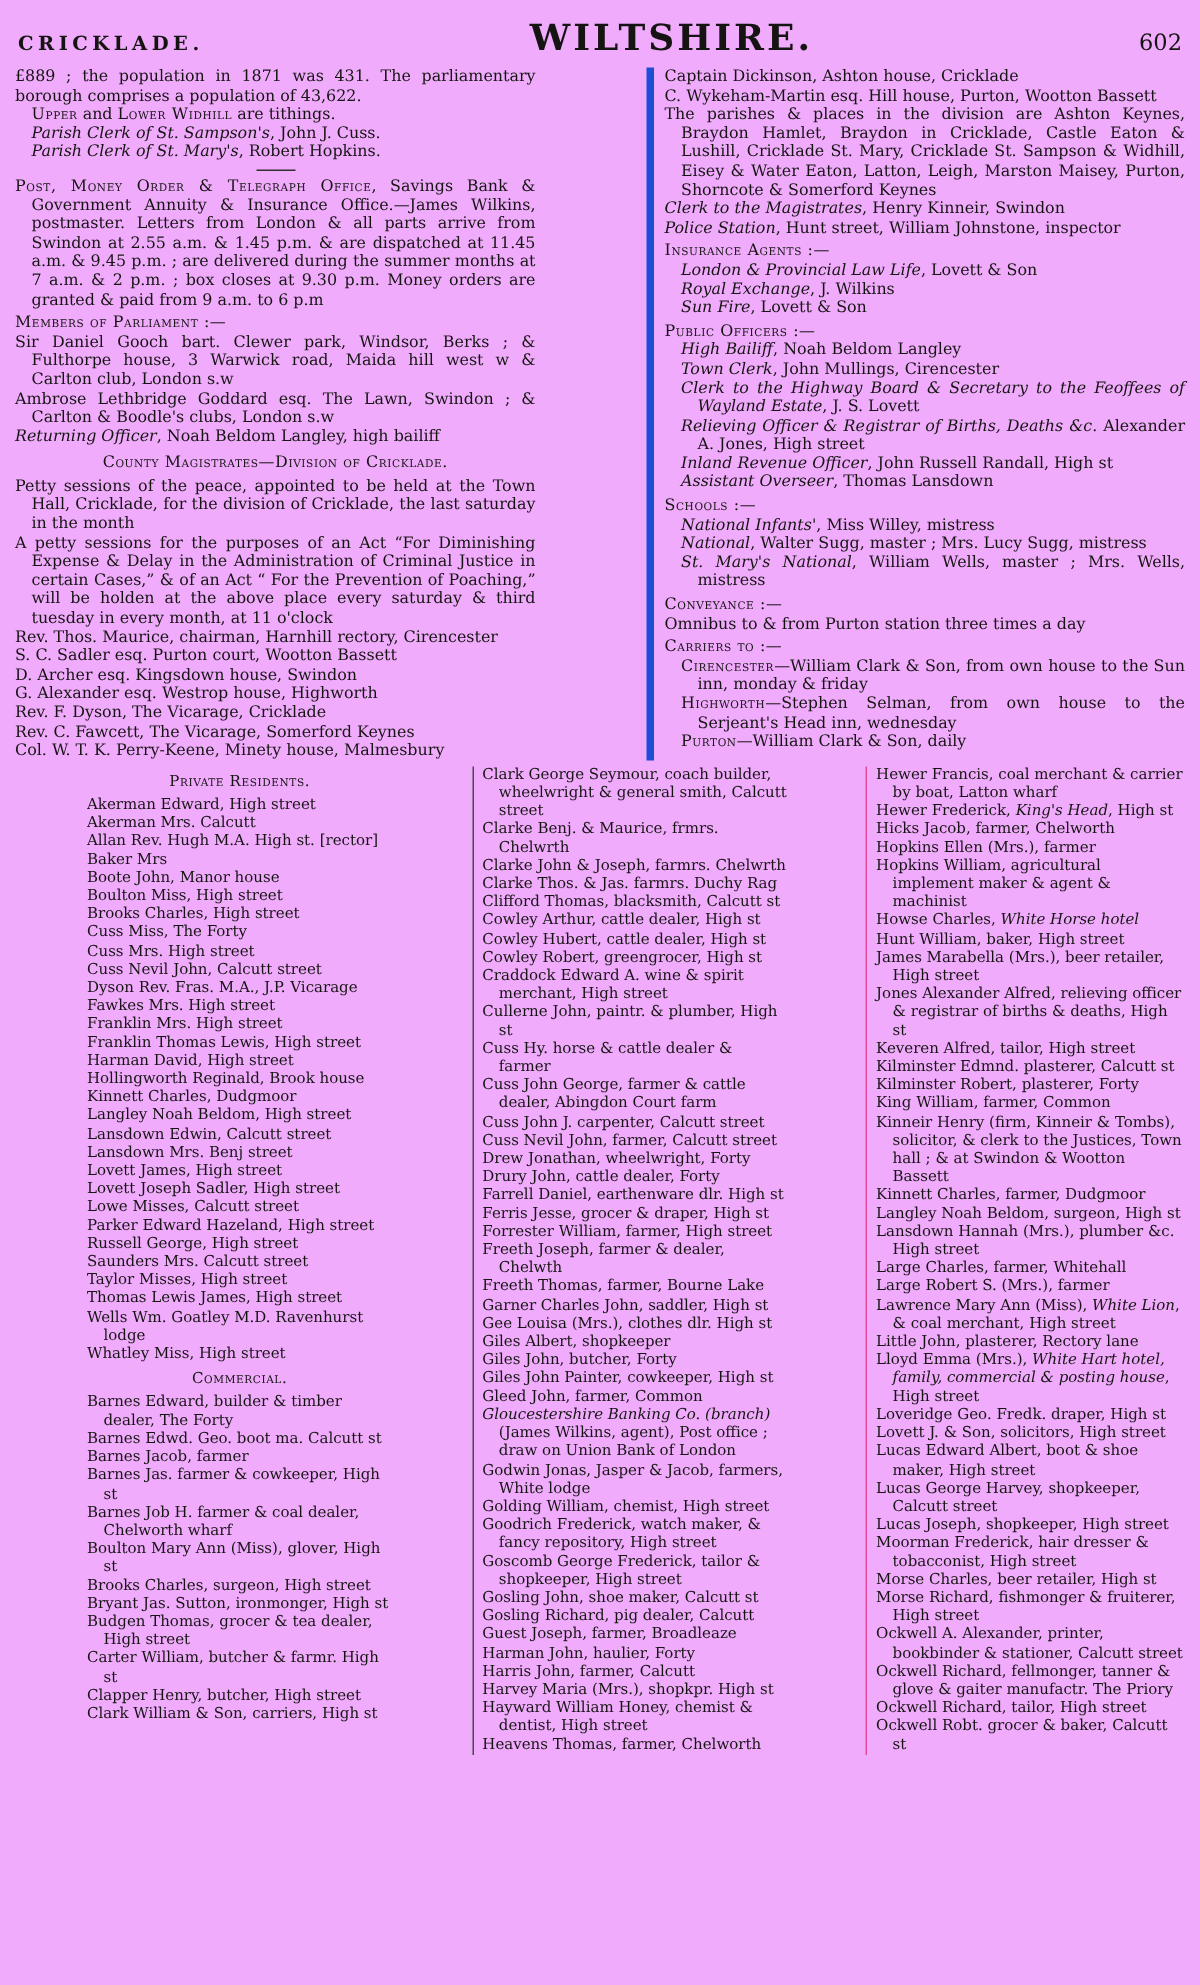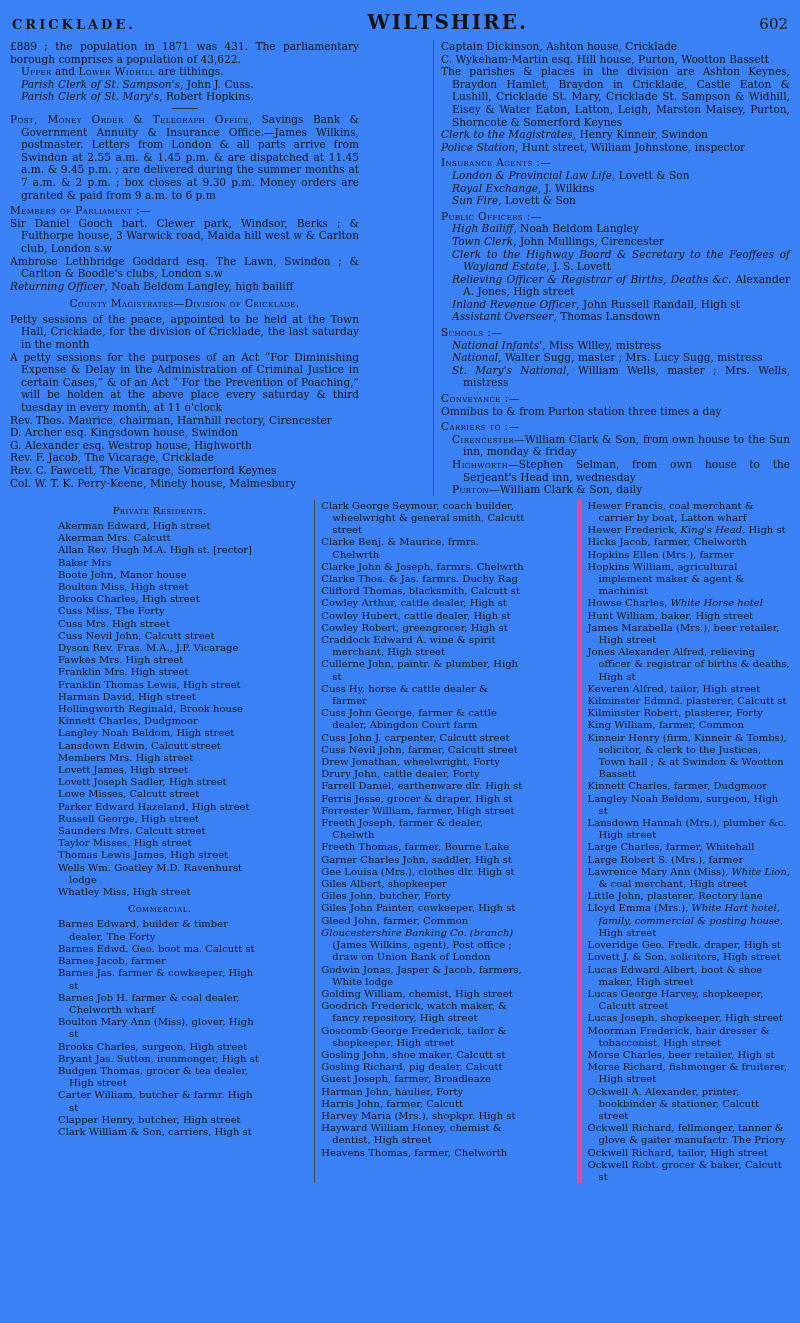--- a/index.html
+++ b/index.html
@@ -1,34 +1,34 @@
 <!DOCTYPE html>
 <html><head>
 <meta charset="utf-8">
 <style>
   html,body{margin:0;padding:0;background:#e8e8e4;}
   .page{
     width:800px;height:1323px;margin:0 auto;box-sizing:border-box;
-    background:#3b82f6;color:#161412;
+    background:#f0abfc;color:#161412;
     font-family:"DejaVu Serif","Liberation Serif",serif;
     padding:8px 10px 2px 10px;overflow:hidden;position:relative;
   }
   .header{display:flex;align-items:baseline;justify-content:space-between;padding:2px 2px 6px 2px;}
   .run-left{font-size:13px;font-weight:bold;letter-spacing:3px;}
-  .run-center{font-size:20px;font-weight:bold;letter-spacing:2px;}
+  .run-center{font-size:24px;font-weight:bold;letter-spacing:2px;}
   .run-right{font-size:15px;font-weight:normal;}
   .top-cols{display:flex;align-items:stretch;gap:44px;}
   .tcol{width:383px;font-size:10.6px;line-height:12.6px;text-align:justify;}
   .tcol-left{padding-right:6px;}
-  .tcol-right{border-left:1px solid #1d4ed8;padding-left:7px;margin-left:24px;}
+  .tcol-right{border-left:5px solid #1d4ed8;padding-left:7px;margin-left:24px;}
   .bot-cols{display:flex;align-items:stretch;margin-top:4px;}
   .bcol{font-size:10px;line-height:12.2px;margin-left:48px;}
   .bcol1{width:253px;padding-right:5px;}
   .bcol2{width:264px;border-left:1px solid #4a4a46;padding-left:6px;padding-right:4px;box-sizing:border-box;}
-  .bcol3{width:263px;border-left:5px solid #ec4899;padding-left:6px;box-sizing:border-box;}
+  .bcol3{width:263px;border-left:1px solid #ec4899;padding-left:6px;box-sizing:border-box;}
   
   .e{padding-left:11px;text-indent:-11px;}
   .ei{padding-left:22px;text-indent:-11px;}
   .pa{padding-left:0;text-indent:0;}
   .hc{text-align:center;margin:5px 0 3px 0;padding:0;text-indent:0;}
   .he{margin-top:3px;padding-left:11px;text-indent:-11px;}
   .rule{border-bottom:1.5px solid #33312e;width:26px;margin:4px auto 4px auto;height:1px;}
   
   .s-p{}
   .s-i{font-style:italic;}
@@ -53,23 +53,24 @@
         <div class="rule"></div>
         <div class="e"><span class="s-sc">Post, Money Order &amp; Telegraph Office</span><span class="s-p">, Savings Bank &amp; Government Annuity &amp; Insurance Office.—James Wilkins, postmaster.  Letters from London &amp; all parts arrive from Swindon at 2.55 a.m. &amp; 1.45 p.m. &amp; are dispatched at 11.45 a.m. &amp; 9.45 p.m. ; are delivered during the summer months at 7 a.m. &amp; 2 p.m. ; box closes at 9.30 p.m.  Money orders are granted &amp; paid from 9 a.m. to 6 p.m</span></div>
         <div class="he"><span class="s-sc">Members of Parliament :—</span></div>
         <div class="e"><span class="s-p">Sir Daniel Gooch bart. Clewer park, Windsor, Berks ; &amp; Fulthorpe house, 3 Warwick road, Maida hill west w &amp; Carlton club, London s.w</span></div>
         <div class="e"><span class="s-p">Ambrose Lethbridge Goddard esq. The Lawn, Swindon ; &amp; Carlton &amp; Boodle's clubs, London s.w</span></div>
         <div class="e"><span class="s-i">Returning Officer</span><span class="s-p">, Noah Beldom Langley, high bailiff</span></div>
         <div class="hc"><span class="s-sc">County Magistrates—Division of Cricklade.</span></div>
         <div class="e"><span class="s-p">Petty sessions of the peace, appointed to be held at the Town Hall, Cricklade, for the division of Cricklade, the last saturday in the month</span></div>
         <div class="e"><span class="s-p">A petty sessions for the purposes of an Act “For Diminishing Expense &amp; Delay in the Administration of Criminal Justice in certain Cases,” &amp; of an Act “ For the Prevention of Poaching,” will be holden at the above place every saturday &amp; third tuesday in every month, at 11 o'clock</span></div>
         <div class="e"><span class="s-p">Rev. Thos. Maurice, chairman, Harnhill rectory, Cirencester</span></div>
+        <div class="e"><span class="s-p">S. C. Sadler esq. Purton court, Wootton Bassett</span></div>
         <div class="e"><span class="s-p">D. Archer esq. Kingsdown house, Swindon</span></div>
         <div class="e"><span class="s-p">G. Alexander esq. Westrop house, Highworth</span></div>
-        <div class="e"><span class="s-p">Rev. F. Jacob, The Vicarage, Cricklade</span></div>
+        <div class="e"><span class="s-p">Rev. F. Dyson, The Vicarage, Cricklade</span></div>
         <div class="e"><span class="s-p">Rev. C. Fawcett, The Vicarage, Somerford Keynes</span></div>
         <div class="e"><span class="s-p">Col. W. T. K. Perry-Keene, Minety house, Malmesbury</span></div>
       </div>
     <div class="tcol tcol-right">
         <div class="e"><span class="s-p">Captain Dickinson, Ashton house, Cricklade</span></div>
         <div class="e"><span class="s-p">C. Wykeham-Martin esq. Hill house, Purton, Wootton Bassett</span></div>
         <div class="e"><span class="s-p">The parishes &amp; places in the division are Ashton Keynes, Braydon Hamlet, Braydon in Cricklade, Castle Eaton &amp; Lushill, Cricklade St. Mary, Cricklade St. Sampson &amp; Widhill, Eisey &amp; Water Eaton, Latton, Leigh, Marston Maisey, Purton, Shorncote &amp; Somerford Keynes</span></div>
         <div class="e"><span class="s-i">Clerk to the Magistrates</span><span class="s-p">, Henry Kinneir, Swindon</span></div>
         <div class="e"><span class="s-i">Police Station</span><span class="s-p">, Hunt street, William Johnstone, inspector</span></div>
         <div class="he"><span class="s-sc">Insurance Agents :—</span></div>
@@ -111,21 +112,21 @@
         <div class="e"><span class="s-p">Cuss Nevil John, Calcutt street</span></div>
         <div class="e"><span class="s-p">Dyson Rev. Fras. M.A., J.P. Vicarage</span></div>
         <div class="e"><span class="s-p">Fawkes Mrs. High street</span></div>
         <div class="e"><span class="s-p">Franklin Mrs. High street</span></div>
         <div class="e"><span class="s-p">Franklin Thomas Lewis, High street</span></div>
         <div class="e"><span class="s-p">Harman David, High street</span></div>
         <div class="e"><span class="s-p">Hollingworth Reginald, Brook house</span></div>
         <div class="e"><span class="s-p">Kinnett Charles, Dudgmoor</span></div>
         <div class="e"><span class="s-p">Langley Noah Beldom, High street</span></div>
         <div class="e"><span class="s-p">Lansdown Edwin, Calcutt street</span></div>
-        <div class="e"><span class="s-p">Members Mrs. High street</span></div>
+        <div class="e"><span class="s-p">Lansdown Mrs. Benj street</span></div>
         <div class="e"><span class="s-p">Lovett James, High street</span></div>
         <div class="e"><span class="s-p">Lovett Joseph Sadler, High street</span></div>
         <div class="e"><span class="s-p">Lowe Misses, Calcutt street</span></div>
         <div class="e"><span class="s-p">Parker Edward Hazeland, High street</span></div>
         <div class="e"><span class="s-p">Russell George, High street</span></div>
         <div class="e"><span class="s-p">Saunders Mrs. Calcutt street</span></div>
         <div class="e"><span class="s-p">Taylor Misses, High street</span></div>
         <div class="e"><span class="s-p">Thomas Lewis James, High street</span></div>
         <div class="e"><span class="s-p">Wells Wm. Goatley M.D. Ravenhurst lodge</span></div>
         <div class="e"><span class="s-p">Whatley Miss, High street</span></div>

